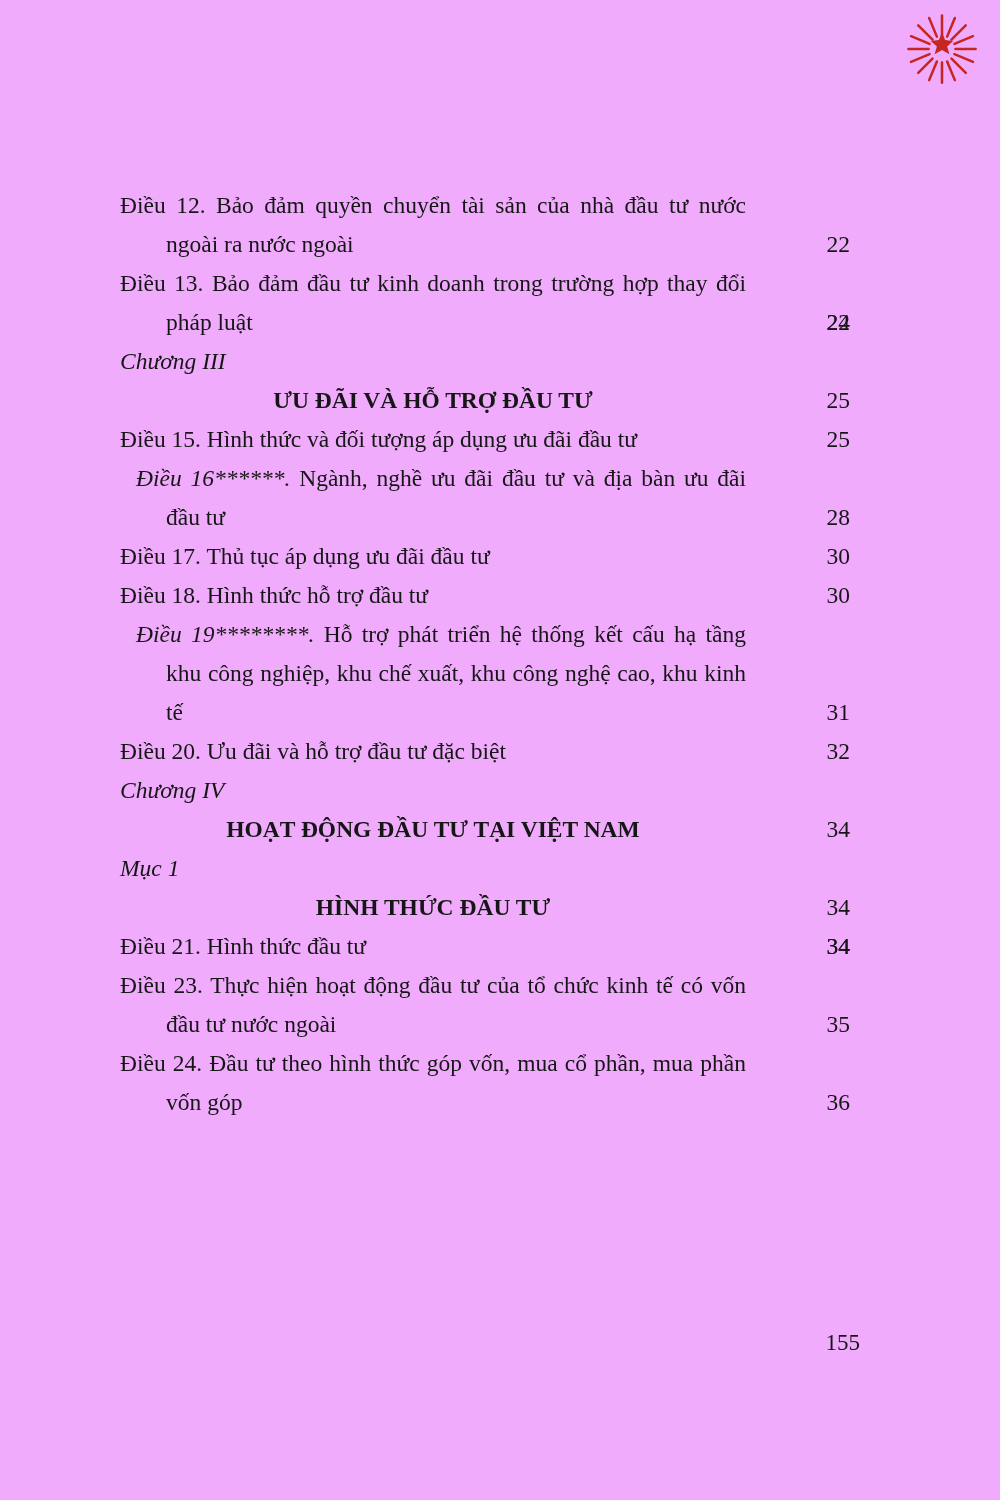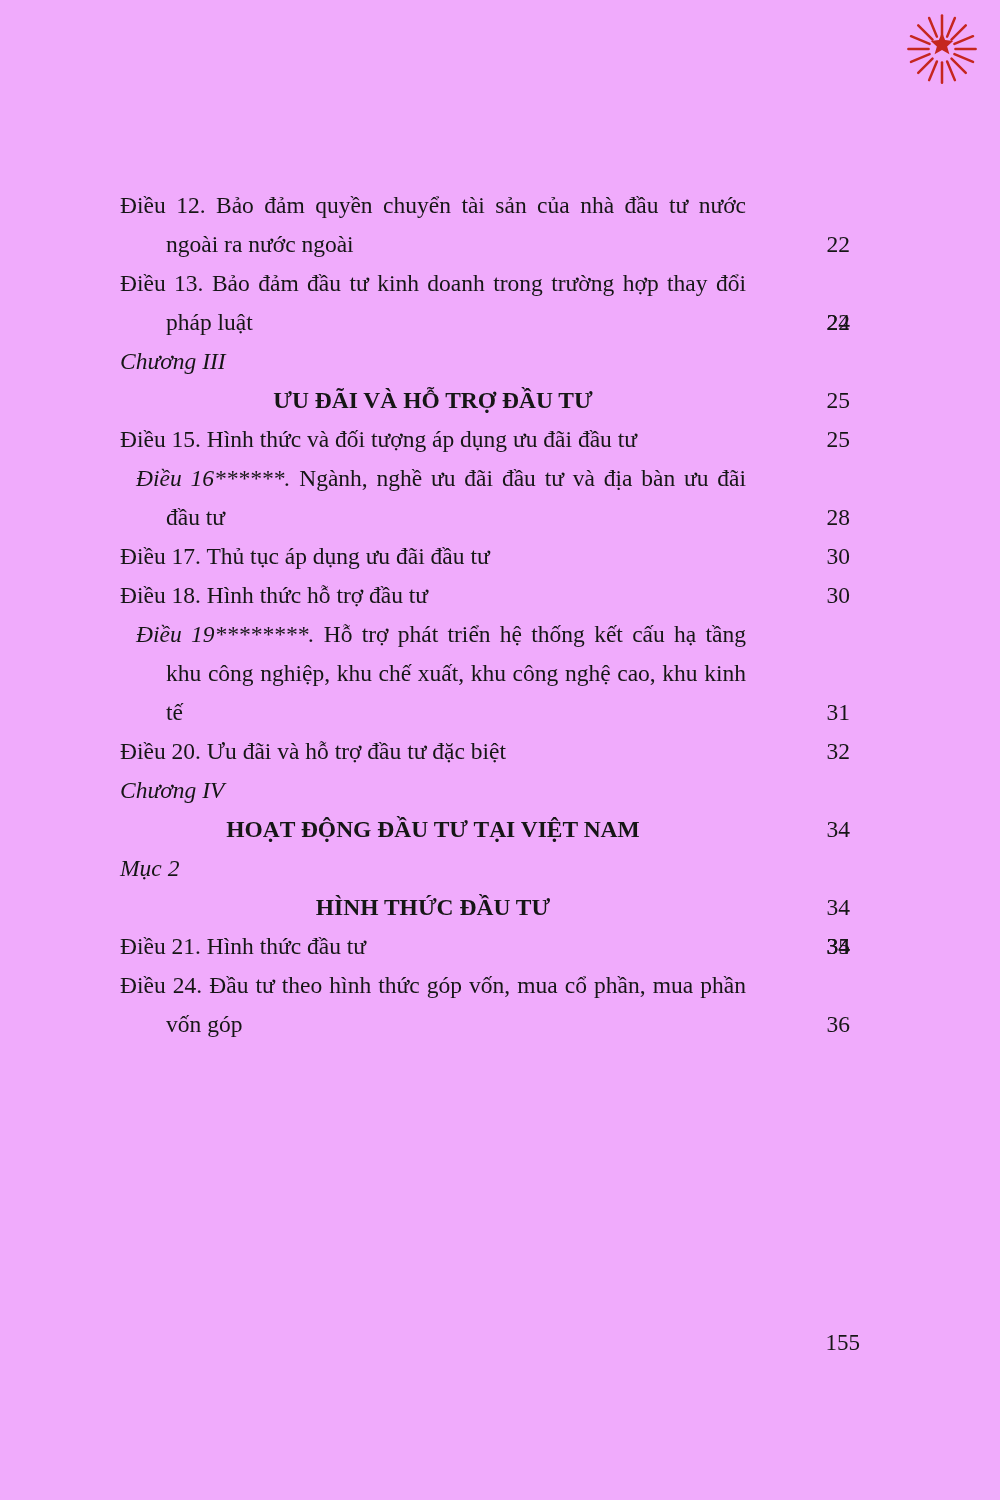--- a/index.html
+++ b/index.html
@@ -119,37 +119,38 @@
       <span class="page-num">32</span>
     </div>
 
     <div class="row center-italic">Chương IV</div>
 
     <div class="row center-bold">
       <span>HOẠT ĐỘNG ĐẦU TƯ TẠI VIỆT NAM</span>
       <span class="page-num">34</span>
     </div>
 
-    <div class="row center-italic">Mục 2</div>
+    <div class="row center-italic">Mục 1</div>
 
     <div class="row center-bold">
       <span>HÌNH THỨC ĐẦU TƯ</span>
       <span class="page-num">34</span>
     </div>
 
     <div class="row entry">
       <span>Điều 21. Hình thức đầu tư</span>
       <span class="page-num">34</span>
     </div>
 
     <div class="row entry">
       <span class="page-num">34</span>
     </div>
 
     <div class="row entry">
+      <span>Điều 23. Thực hiện hoạt động đầu tư của tổ chức kinh tế có vốn đầu tư nước ngoài</span>
       <span class="page-num">35</span>
     </div>
 
     <div class="row entry">
       <span>Điều 24. Đầu tư theo hình thức góp vốn, mua cổ phần, mua phần vốn góp</span>
       <span class="page-num">36</span>
     </div>
 
   </div>
 

